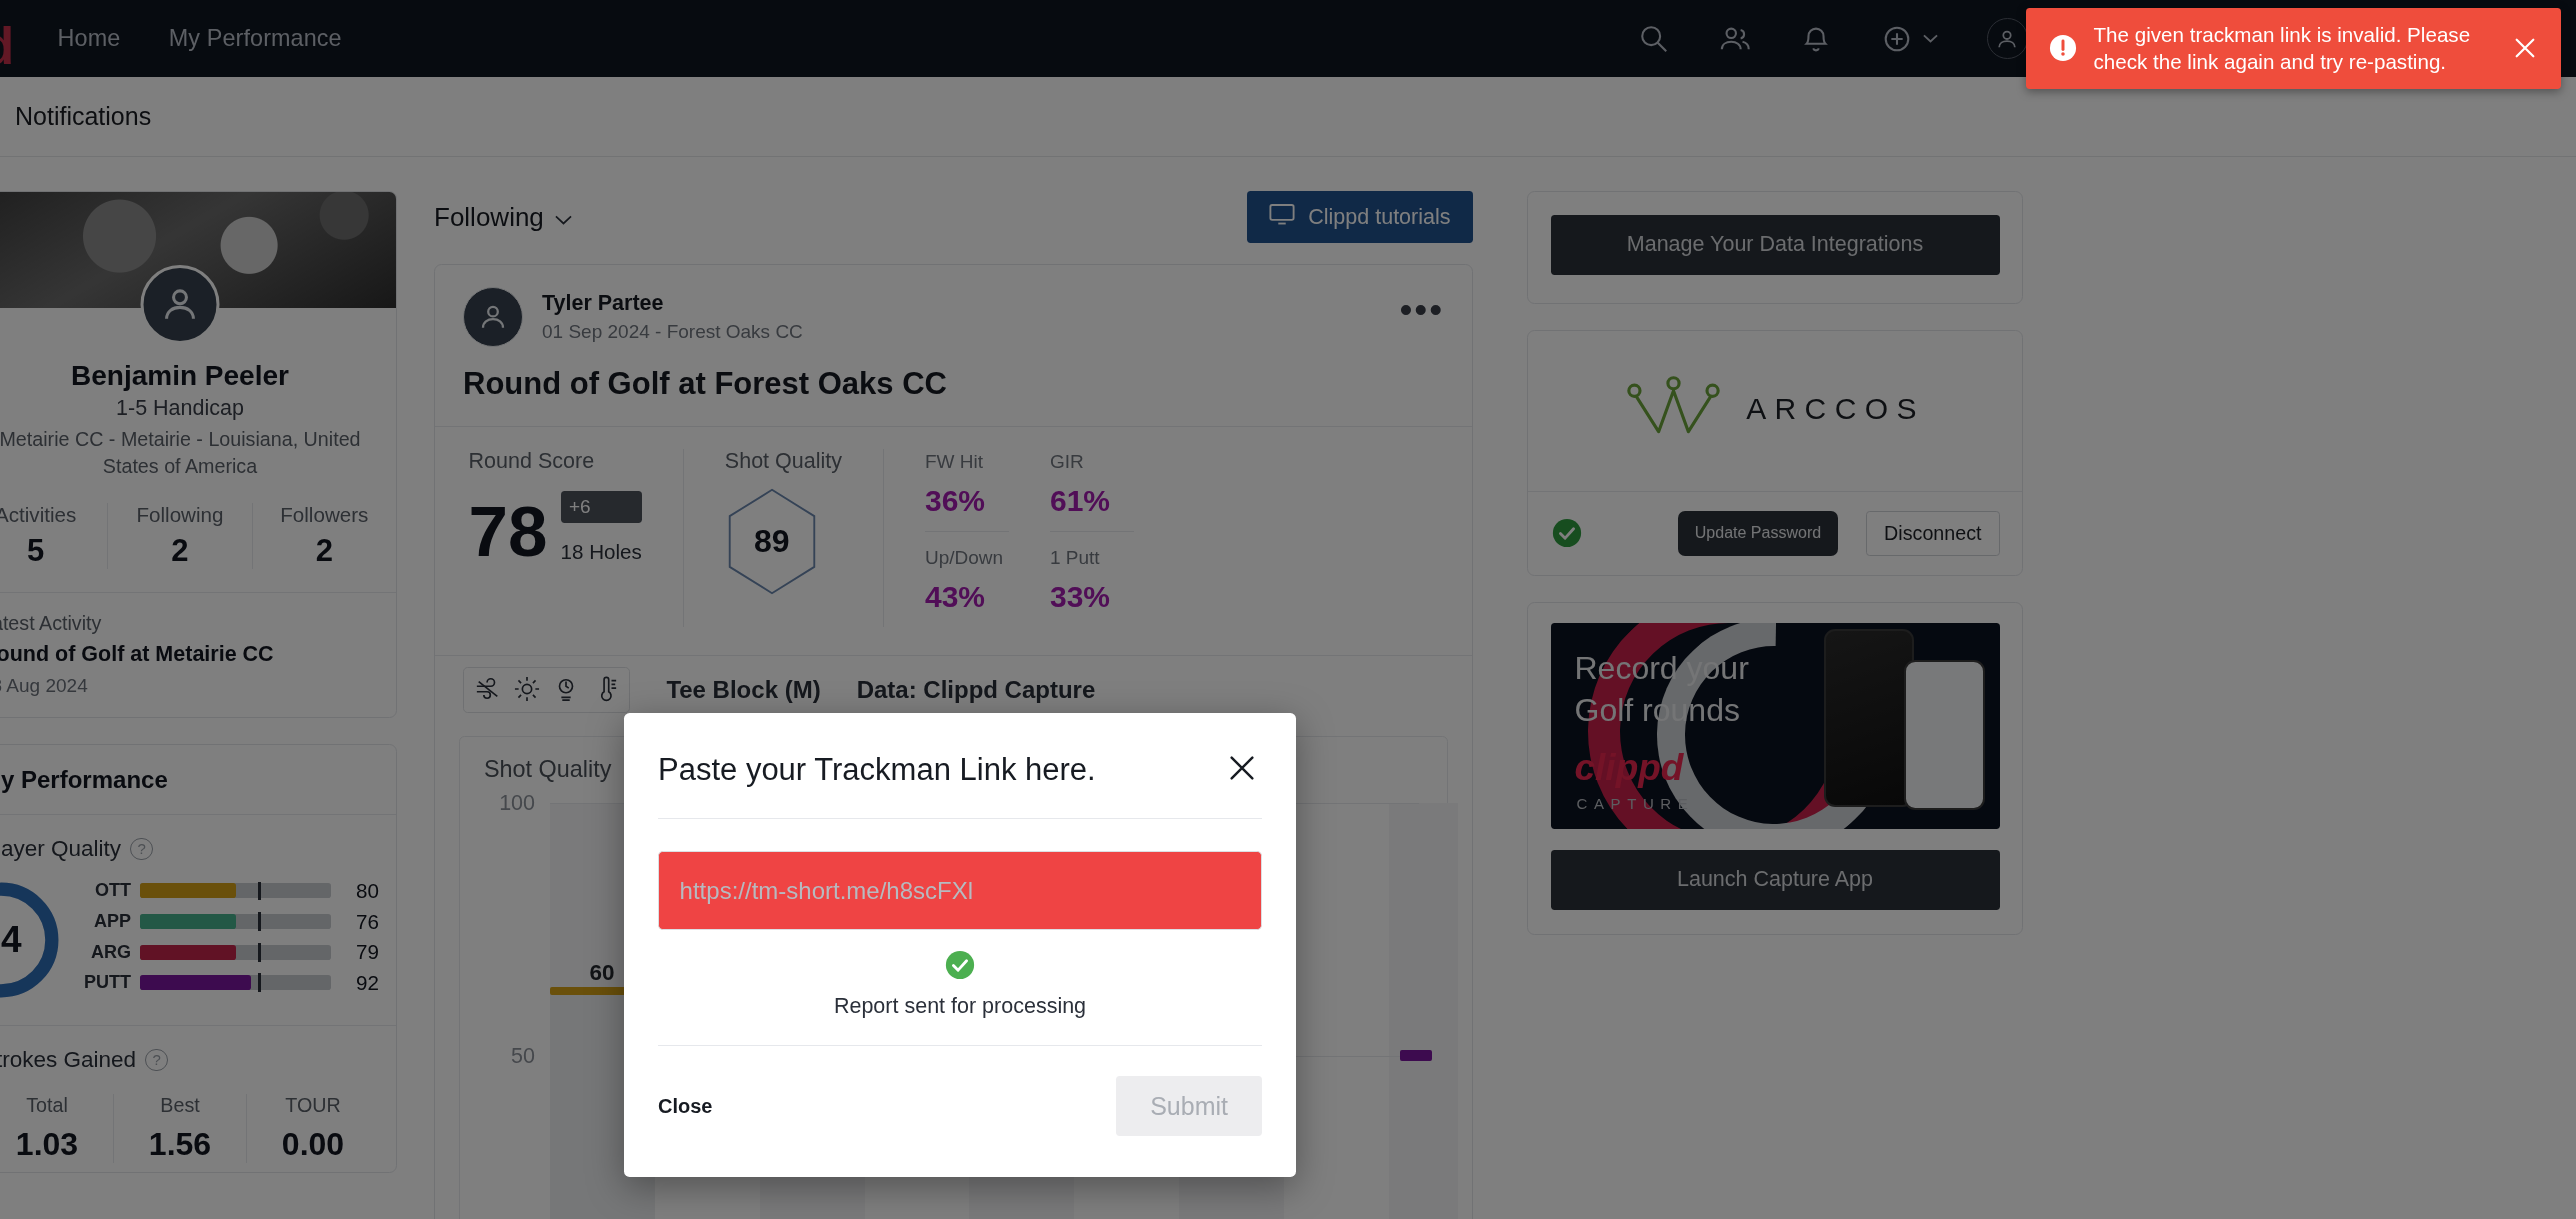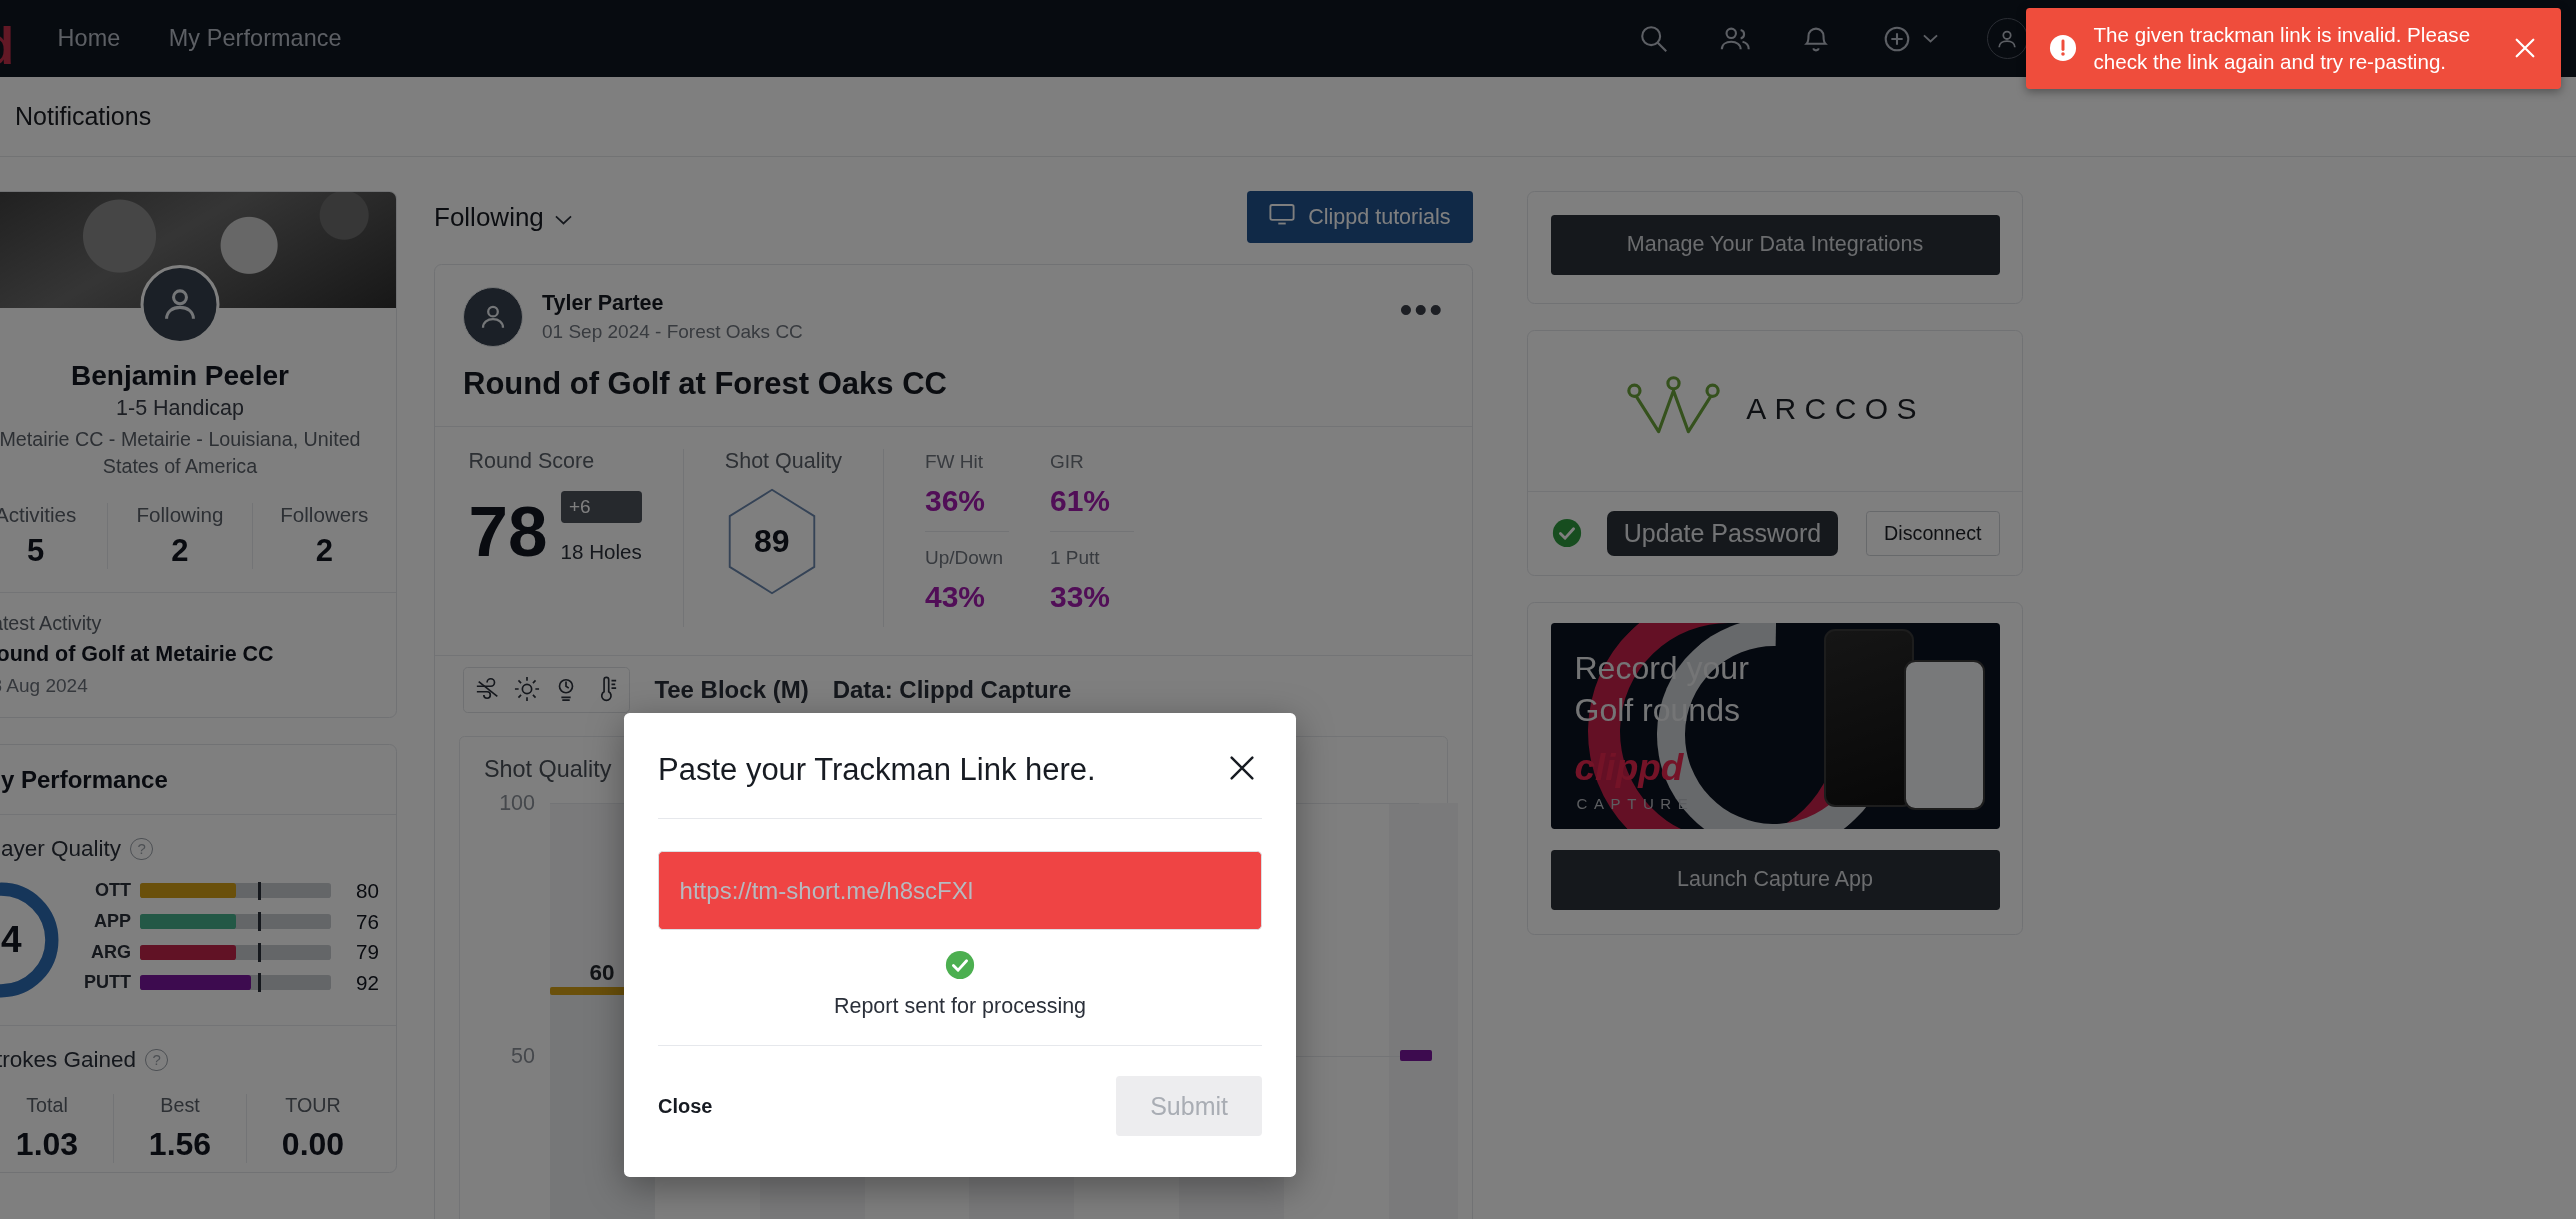--- a/index.html
+++ b/index.html
@@ -193,21 +193,21 @@
     position: absolute; inset: 0; display: flex; align-items: center; justify-content: center;
     font-size: 32px; font-weight: 700; color: #121620;
   }
   .mini-grid { display: grid; grid-template-columns: 84px 84px; gap: 0 41px; }
   .mini-cell { padding: 1.9px 0 13px; }
   .mini-cell.brdr { border-top: 0.9px solid #e6e8ec; padding-top: 15px; }
   .mini-lbl { font-size: 19px; color: #70767f; }
   .mini-val { font-size: 30px; font-weight: 700; color: #a21caf; margin-top: 11px; }
 
   .tabs-row {
-    display: flex; align-items: center; gap: 24px; padding: 11.2px 28px 5.6px;
+    display: flex; align-items: center; gap: 36px; padding: 11.2px 28px 5.6px;
     border-top: 0.9px solid #e6e8ec;
   }
   .cond-group {
     display: flex; align-items: center; gap: 13px; border: 0.9px solid #dfe1e5;
     border-radius: 4.7px; padding: 7.5px 11.2px;
   }
   .cond-group svg { width: 26px; height: 26px; }
   .tab-item { font-size: 24px; font-weight: 700; color: #2b303a; cursor: pointer; white-space: nowrap; }
 
   .chart-box { margin: 17px 24px 0; border: 0.9px solid #e6e8ec; border-radius: 5.6px; position: relative; height: 524px; }
@@ -235,21 +235,21 @@
   }
   .arccos-top { padding: 43px 0 47px; display: flex; align-items: center; justify-content: center; gap: 24px; }
   .arccos-top svg { width: 97px; height: 67px; }
   .arccos-word { font-size: 30px; letter-spacing: 8.4px; color: #1d2026; }
   .arccos-bottom {
     border-top: 0.9px solid #e6e8ec; padding: 19px 22.5px; display: flex; align-items: center; gap: 15px;
   }
   .ok-dot { width: 32px; height: 32px; }
   .btn-dark-sm {
     margin-left: auto; background: #2b3139; color: #e5e7ea; border: none;
-    border-radius: 7px; height: 45px; padding: 0 17px; font-size: 25px; cursor: pointer;
+    border-radius: 7px; height: 45px; padding: 0 17px; font-size: 16px; cursor: pointer;
   }
   .btn-out-sm {
     background: #fff; color: #1d2026; border: 0.9px solid #cfd2d7;
     border-radius: 3.7px; height: 45px; padding: 0 17px; font-size: 19.7px; cursor: pointer; margin-left: 13px;
   }
   .promo {
     margin: 20.6px 22.5px 0; height: 206px; border-radius: 3.7px; position: relative; overflow: hidden;
     background: #0b1321;
   }
   .promo .bigC {

